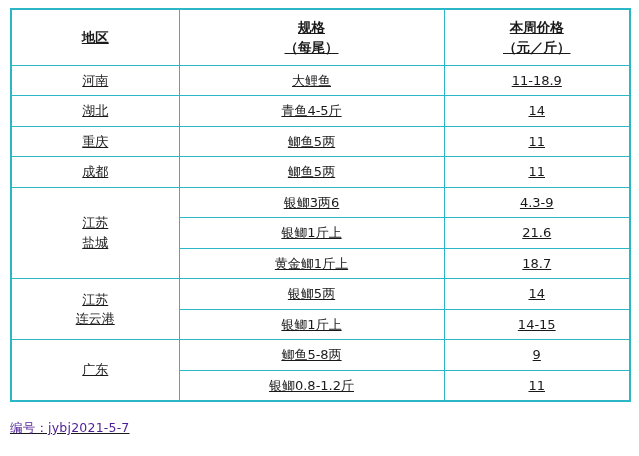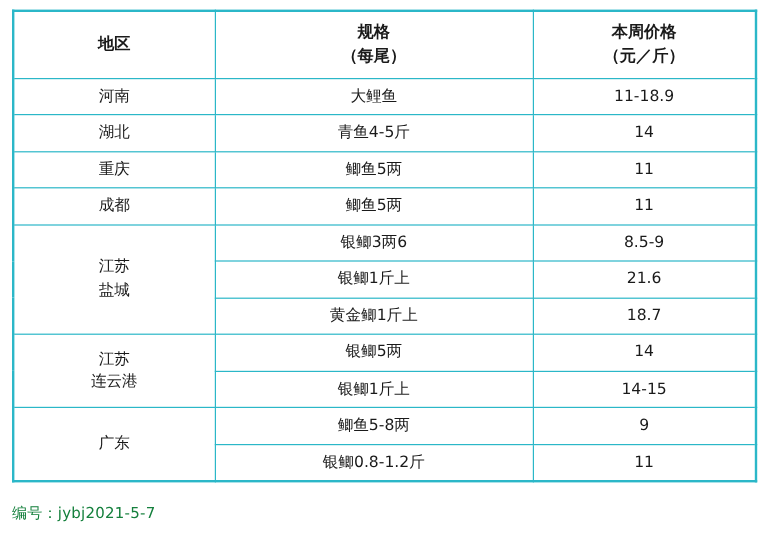--- a/index.html
+++ b/index.html
@@ -13,20 +13,21 @@
     font-family: "DejaVu Sans", "Liberation Sans", sans-serif;
     color: #1a1a1a;
     overflow: hidden;
   }
   .page {
     position: relative;
     width: 639px;
     height: 456px;
     box-sizing: border-box;
     padding: 8px 10px 0 10px;
+    text-decoration: underline;
   }
   table.price-table {
     width: 619px;
     border-collapse: collapse;
     table-layout: fixed;
     border: 2px solid #2bb7c8;
   }
   table.price-table col.c1 { width: 168px; }
   table.price-table col.c2 { width: 265px; }
   table.price-table col.c3 { width: 186px; }
@@ -54,21 +55,21 @@
   td.region {
     font-size: 13px;
     margin-top: 44px;
   }
   td.region .rl {
     display: block;
   }
   .note-code {
     margin-top: 18px;
     font-size: 12.5px;
-    color: #15803d;
+    color: #4c1d95;
     letter-spacing: 0.2px;
   }
 </style>
 </head>
 <body>
 
 <div class="page">
 
   <table class="price-table">
     <colgroup>
@@ -124,21 +125,21 @@
         <td>鲫鱼5两</td>
         <td>11</td>
       </tr>
 
       <tr>
         <td class="region" rowspan="3">
           <span class="rl">江苏</span>
           <span class="rl">盐城</span>
         </td>
         <td>银鲫3两6</td>
-        <td>8.5-9</td>
+        <td>4.3-9</td>
       </tr>
       <tr>
         <td>银鲫1斤上</td>
         <td>21.6</td>
       </tr>
       <tr>
         <td>黄金鲫1斤上</td>
         <td>18.7</td>
       </tr>
 

